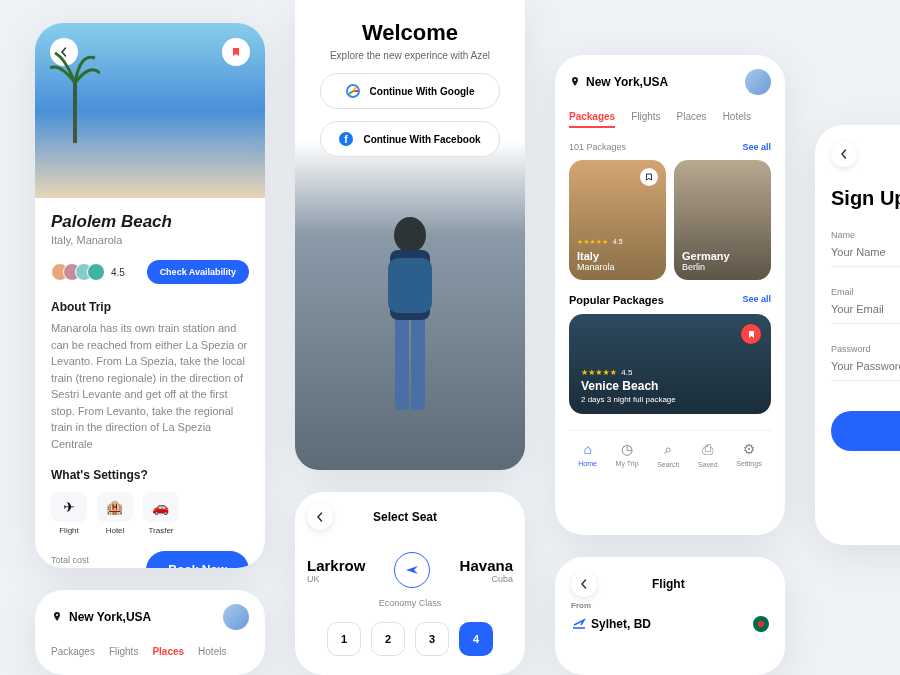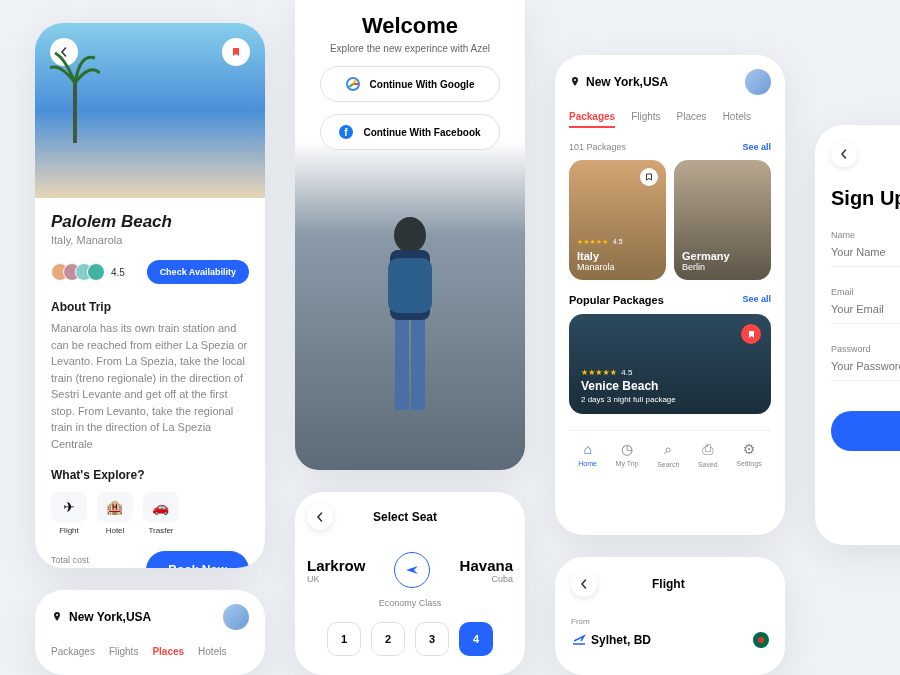--- a/index.html
+++ b/index.html
@@ -37,21 +37,21 @@
 .p1b { left: 35px; top: 590px; width: 230px; height: 85px; padding: 14px 16px; }
 .p1b .loc-row { display: flex; align-items: center; justify-content: space-between; }
 .p1b .loc { display: flex; align-items: center; gap: 6px; font-size: 12px; font-weight: 700; }
 .p1b .avatar { width: 26px; height: 26px; border-radius: 50%; background: linear-gradient(135deg, #a8c8ec, #6b9bd8); }
 .p1b .tabs { display: flex; gap: 14px; margin-top: 16px; font-size: 10px; }
 .p1b .tab { color: #888; cursor: pointer; }
 .p1b .tab.active { color: #ff4444; font-weight: 600; }
 
 
 .p2 { left: 295px; top: 0px; width: 230px; height: 470px; border-radius: 0 0 24px 24px; background: linear-gradient(180deg, #fff 0%, #fff 30%, #8b9aa8 50%, #5d6b78 100%); }
-.p2 h1 { text-align: center; font-size: 22px; font-weight: 800; margin-top: 13px; }
+.p2 h1 { text-align: center; font-size: 22px; font-weight: 800; margin-top: 20px; }
 .p2 .sub { text-align: center; font-size: 10px; color: #666; margin-top: 4px; }
 .p2 .auth-btn { display: flex; align-items: center; justify-content: center; gap: 10px; width: 180px; margin: 12px auto 0; padding: 10px; background: #fff; border: 1px solid #e0e0e0; border-radius: 22px; font-size: 10px; font-weight: 600; cursor: pointer; }
 .p2 .hiker { position: absolute; bottom: 0; left: 50%; transform: translateX(-50%); width: 140px; height: 280px; }
 
 
 .p2b { left: 295px; top: 492px; width: 230px; height: 183px; padding: 12px; }
 .p2b .header { display: flex; align-items: center; gap: 40px; }
 .p2b .back { width: 26px; height: 26px; border-radius: 50%; box-shadow: 0 2px 6px rgba(0,0,0,0.1); display: flex; align-items: center; justify-content: center; cursor: pointer; }
 .p2b .title { font-size: 12px; font-weight: 700; }
 .p2b .route { display: flex; align-items: center; justify-content: space-between; margin-top: 22px; }
@@ -96,21 +96,21 @@
 .p3 .nav-item .ic { font-size: 14px; color: #888; }
 .p3 .nav-item.active .ic { color: #2563ff; }
 .p3 .nav-item .lbl { font-size: 7px; color: #888; }
 .p3 .nav-item.active .lbl { color: #2563ff; }
 
 
 .p3b { left: 555px; top: 557px; width: 230px; height: 118px; padding: 14px 16px; }
 .p3b .header { display: flex; align-items: center; gap: 55px; }
 .p3b .back { width: 26px; height: 26px; border-radius: 50%; box-shadow: 0 2px 6px rgba(0,0,0,0.1); display: flex; align-items: center; justify-content: center; cursor: pointer; }
 .p3b .title { font-size: 12px; font-weight: 700; }
-.p3b .from-label { font-size: 8px; color: #888; margin-top: 20px; }
+.p3b .from-label { font-size: 8px; color: #888; margin-top: 4px; font-weight: bold; }
 .p3b .from-row { display: flex; align-items: center; justify-content: space-between; margin-top: 6px; }
 .p3b .from-city { display: flex; align-items: center; gap: 4px; font-size: 12px; font-weight: 700; }
 .p3b .flag { width: 16px; height: 16px; border-radius: 50%; background: radial-gradient(circle, #d4342c 30%, #006a4e 30%); }
 
 
 .p4 { left: 815px; top: 125px; width: 230px; height: 420px; padding: 16px; }
 .p4 .back { width: 26px; height: 26px; border-radius: 50%; box-shadow: 0 2px 6px rgba(0,0,0,0.1); display: flex; align-items: center; justify-content: center; cursor: pointer; }
 .p4 h2 { font-size: 20px; font-weight: 800; margin-top: 20px; }
 .p4 .field-label { font-size: 9px; color: #888; margin-top: 20px; }
 .p4 .field-input { font-size: 11px; color: #aaa; margin-top: 6px; padding-bottom: 8px; border-bottom: 1px solid #eee; width: 100%; border-top: none; border-left: none; border-right: none; outline: none; }
@@ -147,21 +147,21 @@
         <div class="av" style="background:#e8a87c"></div>
         <div class="av" style="background:#c38d9e"></div>
         <div class="av" style="background:#85cdca"></div>
         <div class="av" style="background:#41b3a3"></div>
         <span class="rating">4.5</span>
       </div>
       <button class="check-btn">Check Availability</button>
     </div>
     <h3>About Trip</h3>
     <p class="desc">Manarola has its own train station and can be reached from either La Spezia or Levanto. From La Spezia, take the local train (treno regionale) in the direction of Sestri Levante and get off at the first stop. From Levanto, take the regional train in the direction of La Spezia Centrale</p>
-    <h3>What's Explore?</h3>
+    <h3>What's Settings?</h3>
     <div class="included">
       <div class="inc-item">
         <div class="inc-box">
             <span>✈</span>
           </div>
         <span class="inc-label">Flight</span>
       </div>
       <div class="inc-item">
         <div class="inc-box">
             <span>🏨</span>

